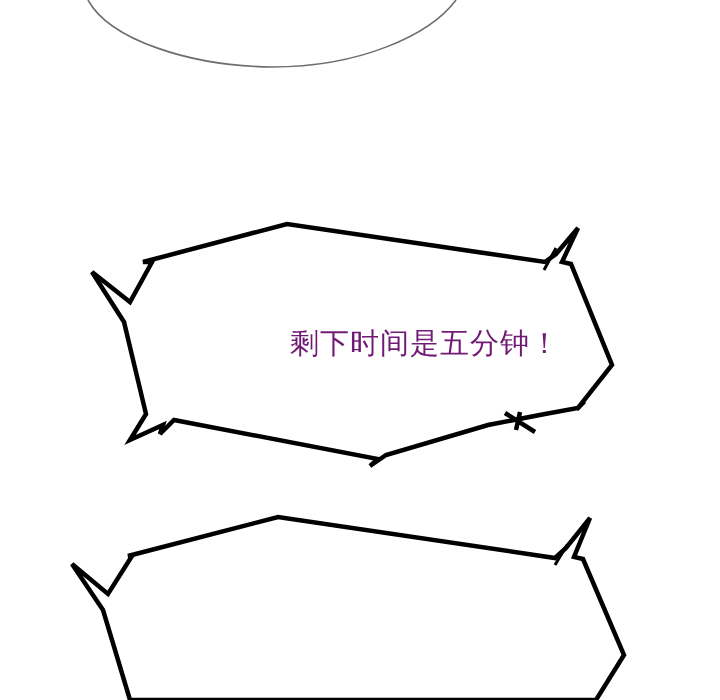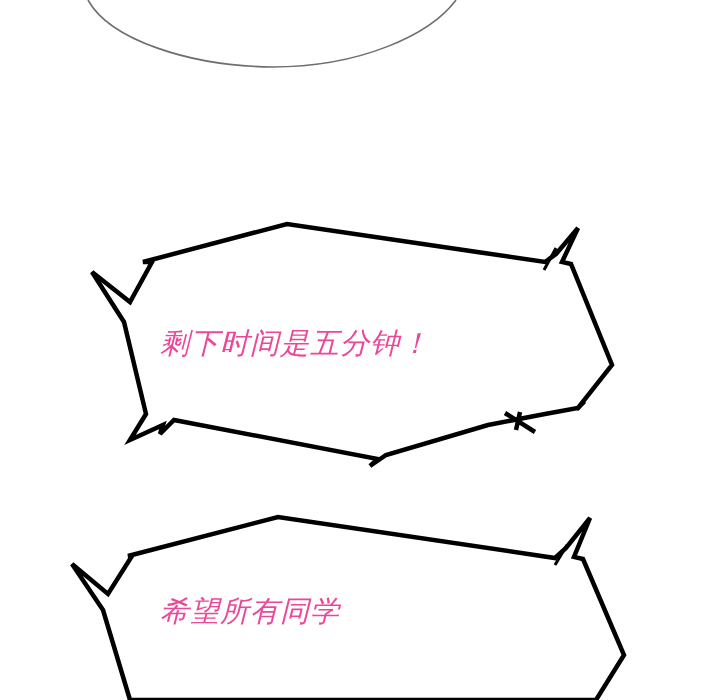--- a/index.html
+++ b/index.html
@@ -17,26 +17,25 @@
   svg.art {
     position: absolute;
     left: 0;
     top: 0;
     width: 720px;
     height: 700px;
   }
   .bubble-text {
     position: absolute;
     font-family: "DejaVu Sans", "Liberation Sans", sans-serif;
-    color: #ec4899;
-    text-align: left;
+    color: #701a75;
+    text-align: right;
     white-space: nowrap;
     line-height: 1.45;
     letter-spacing: 1px;
-    font-style: italic;
   }
   .t1 {
     left: 160px;
     top: 322px;
     width: 400px;
     font-size: 29px;
   }
   .t2 {
     left: 160px;
     top: 590px;
@@ -102,16 +101,15 @@
                L 132 556 Z" fill="#ffffff" stroke="#000000" stroke-width="4.5" stroke-linejoin="miter"></path>
       <path d="M 555 565 L 567 545" stroke="#000" stroke-width="3" fill="none"></path>
     </g>
   </svg>
 
   <div class="bubble-text t1">
     <span class="line">剩下时间是五分钟！</span>
   </div>
 
   <div class="bubble-text t2">
-    <span class="line">希望所有同学</span>
   </div>
 
 </div>
 
 </body></html>

